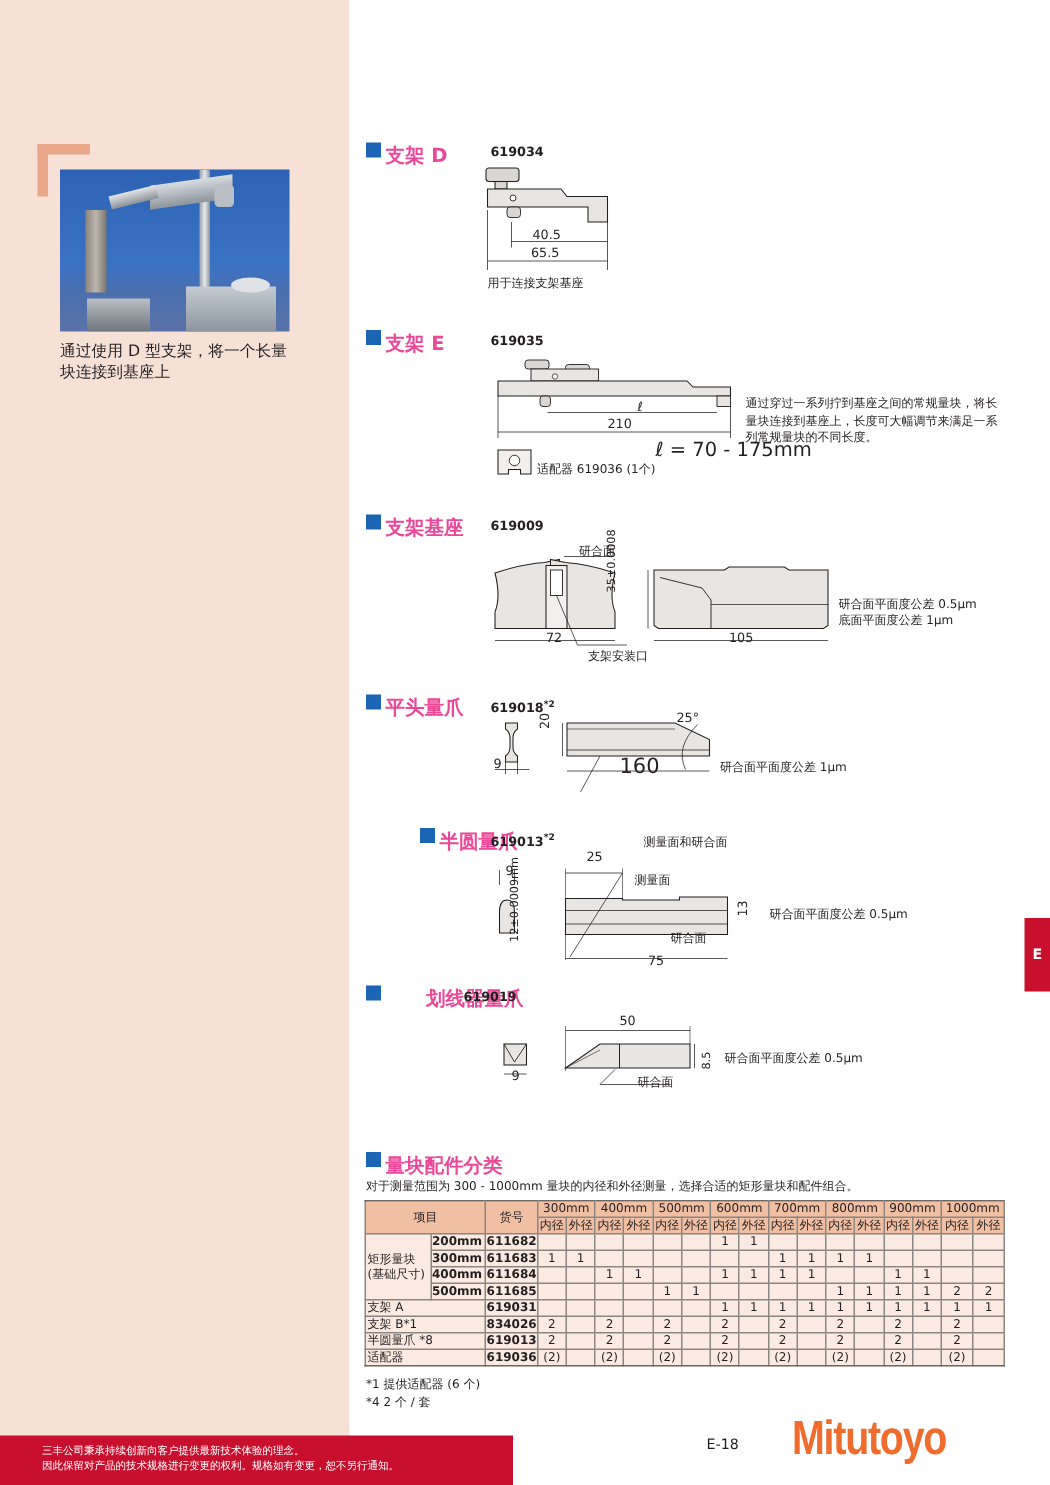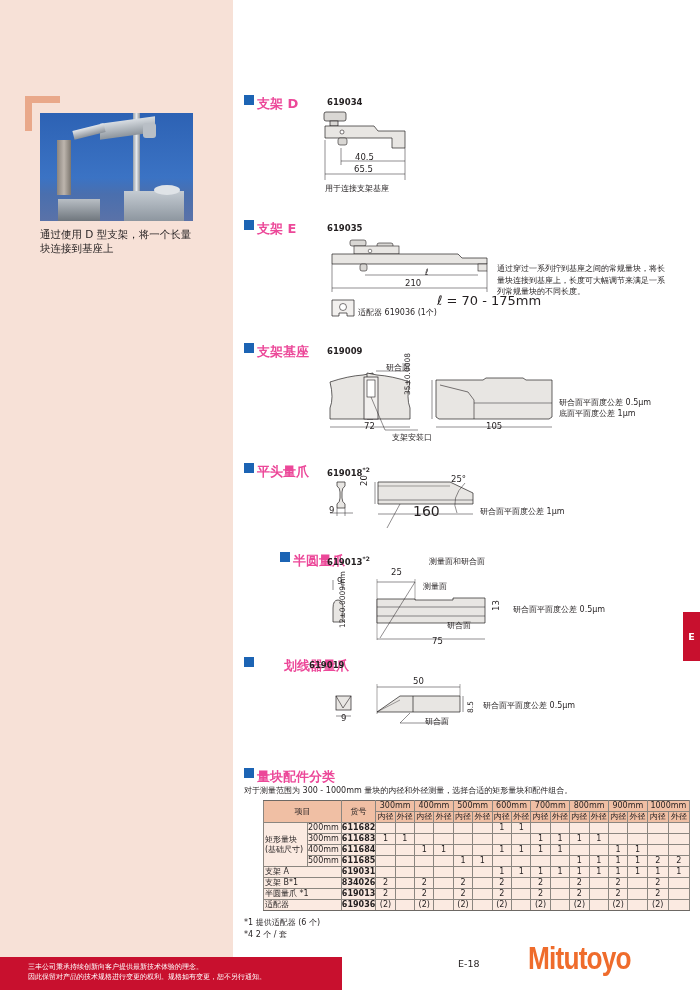--- a/index.html
+++ b/index.html
@@ -26,37 +26,37 @@
   .partno { position: absolute; font-size: 8.5px; font-weight: bold; color: #231f20; white-space: nowrap; }
   .partno sup { font-size: 6px; }
   .note { position: absolute; font-size: 8px; color: #231f20; white-space: nowrap; line-height: 11px; }
   .dim { position: absolute; font-size: 8.5px; color: #231f20; white-space: nowrap; }
   svg { position: absolute; overflow: visible; }
 
   .desc { position: absolute; left: 497px; top: 263px; width: 175px; font-size: 8px; line-height: 11.5px; color: #231f20; }
 
   .table-title { position: absolute; left: 244px; top: 768px; }
   .table-intro { position: absolute; left: 244px; top: 785px; font-size: 8px; color: #231f20; white-space: nowrap; }
-  table.acc { position: absolute; left: 243px; top: 800px; border-collapse: collapse; font-size: 8px; color: #231f20; width: 427px; margin-left: 20px; }
+  table.acc { position: absolute; left: 243px; top: 800px; border-collapse: collapse; font-size: 8px; color: #231f20; width: 427px; }
   table.acc td, table.acc th { border: 0.8px solid #8b8680; text-align: center; padding: 0; height: 11px; line-height: 10px; }
   table.acc thead th { background: #f0bfa4; font-weight: normal; }
   table.acc thead tr:first-child th { border-top: 1.5px solid #6d6864; }
   table.acc tbody td { background: #fbeae1; }
   table.acc tbody tr.sep td { border-top: 1.5px solid #231f20; }
   table.acc tbody tr:last-child td { border-bottom: 1.5px solid #6d6864; }
   table.acc td.lbl { text-align: left; padding-left: 1px; }
-  table.acc td.size { font-weight: normal; text-align: right; padding-right: 2px; }
+  table.acc td.size { font-weight: bold; text-align: right; padding-right: 2px; }
   table.acc td.code { font-weight: bold; }
   .footnote { position: absolute; left: 244px; font-size: 8px; color: #231f20; white-space: nowrap; }
 
   .side-tab { position: absolute; left: 683px; top: 612px; width: 17px; height: 49px; background: #c8102e; color: #fff; font-weight: bold; font-size: 9.5px; display: flex; align-items: center; justify-content: center; }
 
   .footer-bar { position: absolute; left: 0; top: 957px; width: 342px; height: 33px; background: #c8102e; }
   .footer-text { position: absolute; left: 28px; top: 962px; font-size: 7px; line-height: 10px; color: #fff; white-space: nowrap; }
-  .page-num { position: absolute; left: 458px; top: 958px; font-size: 9.5px; color: #231f20; }
+  .page-num { position: absolute; left: 471px; top: 958px; font-size: 9.5px; color: #231f20; }
   .logo { position: absolute; left: 528px; top: 940px; font-family: "Liberation Sans", sans-serif; font-size: 32px; font-weight: bold; color: #ef6c2c; letter-spacing: -1px; transform: scaleX(0.82); transform-origin: left center; }
 </style>
 </head>
 <body>
 
 <div class="left-panel"></div>
 <div class="corner-mark">
     <div class="h"></div>
     <div class="v"></div>
   </div>
@@ -402,21 +402,21 @@
         <td>2</td>
         <td></td>
         <td>2</td>
         <td></td>
         <td>2</td>
         <td></td>
         <td>2</td>
         <td></td>
     </tr>
     <tr>
-      <td colspan="2" class="lbl">半圆量爪 *1</td>
+      <td colspan="2" class="lbl">半圆量爪 *8</td>
       <td class="code">619013</td>
       <td>2</td>
         <td></td>
         <td>2</td>
         <td></td>
         <td>2</td>
         <td></td>
         <td>2</td>
         <td></td>
         <td>2</td>

